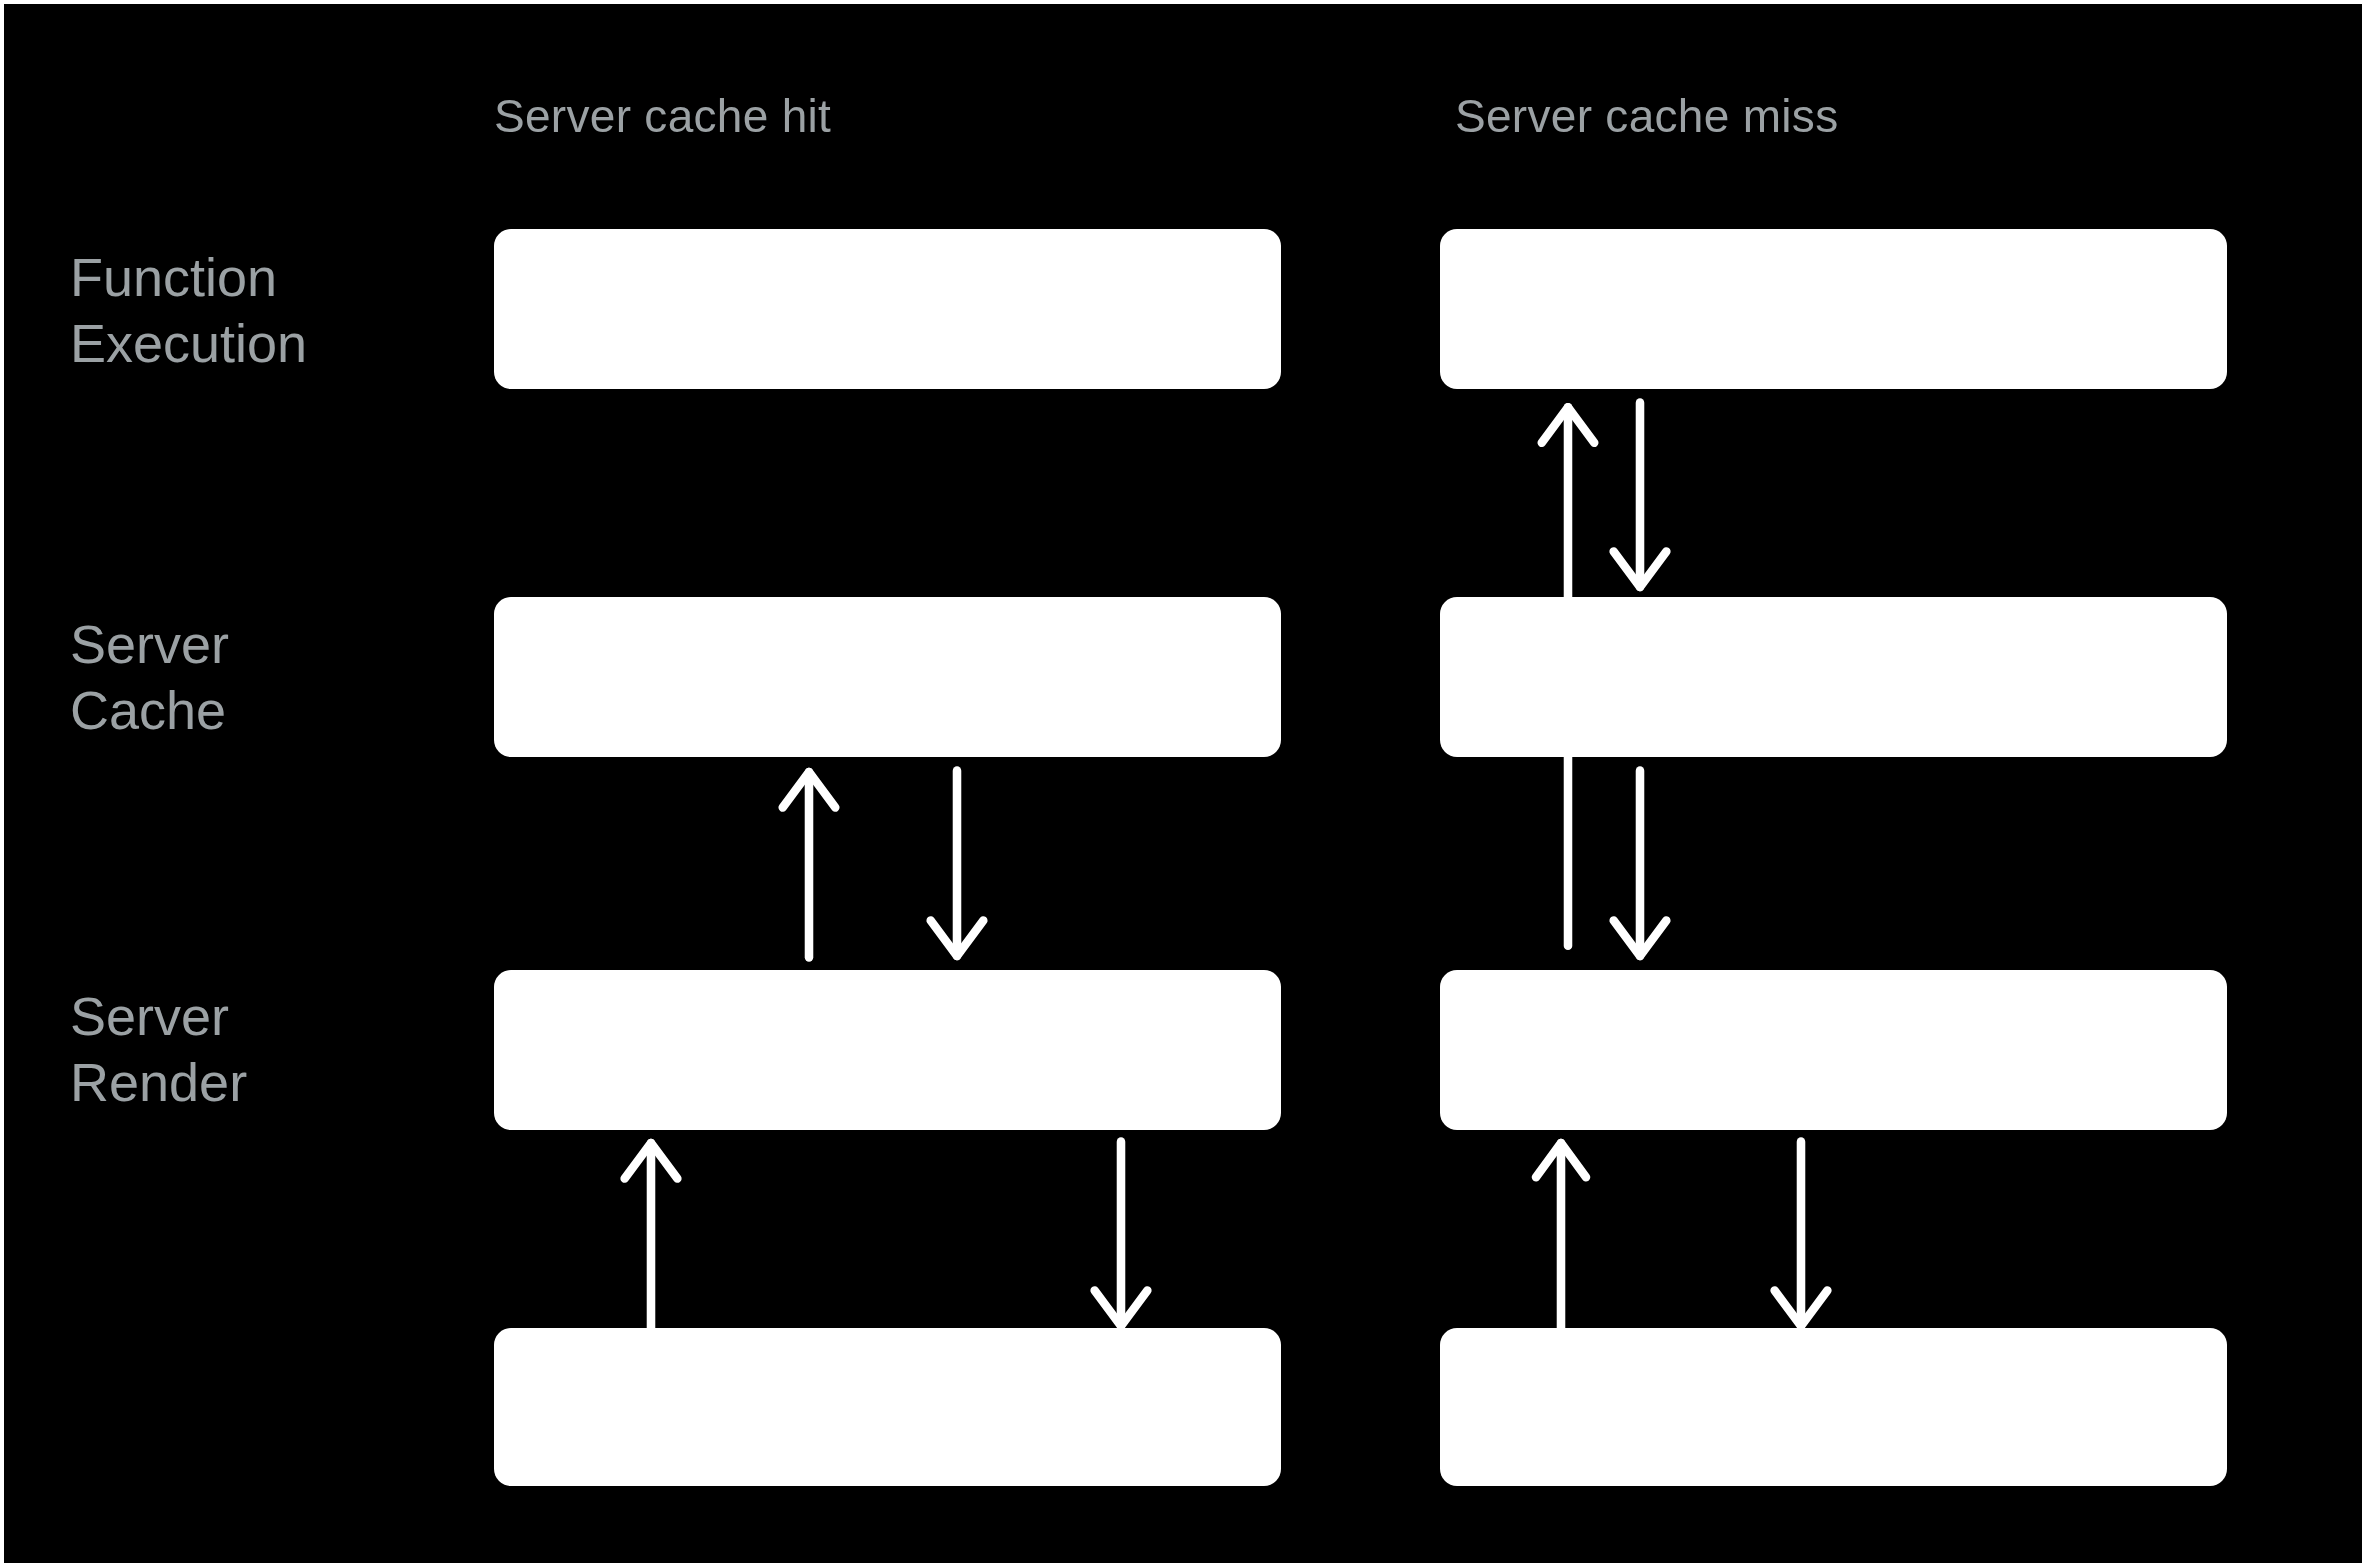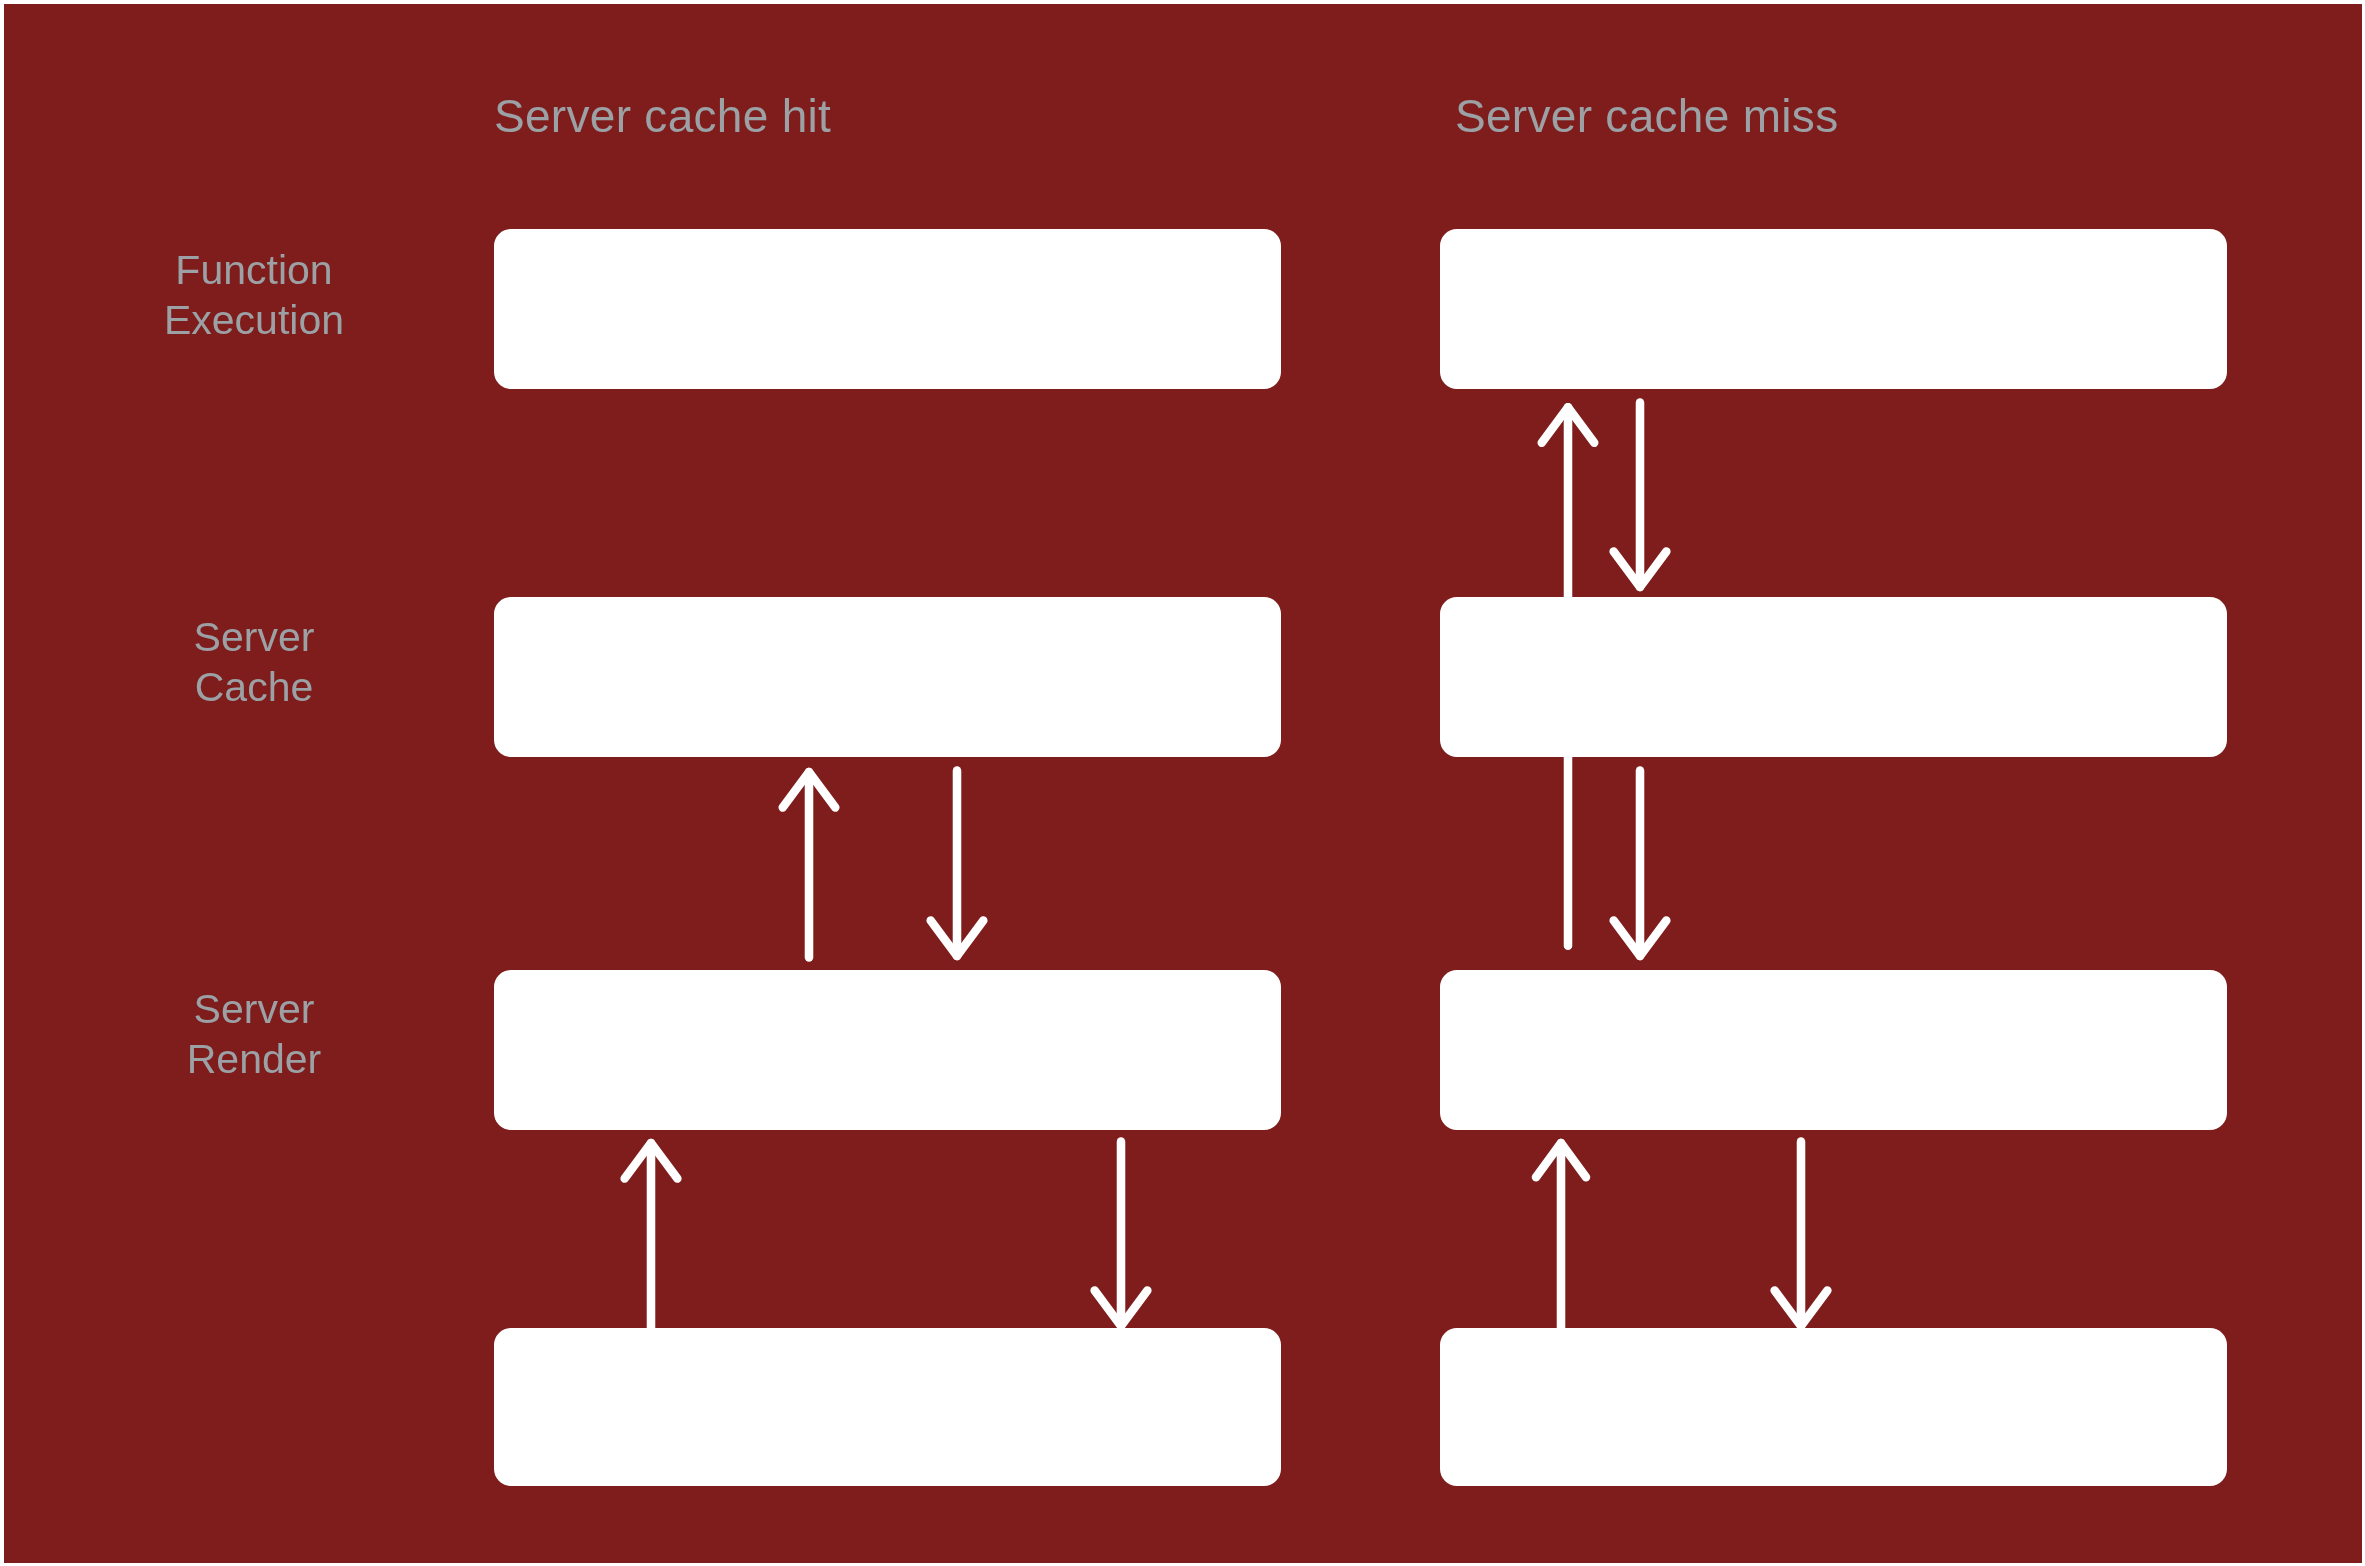--- a/index.html
+++ b/index.html
@@ -5,21 +5,21 @@
 <style>
   html, body {
     margin: 0;
     padding: 0;
     background: #ffffff;
   }
   #stage {
     position: relative;
     width: 2366px;
     height: 1567px;
-    background: #7f1d1d;
+    background: #000000;
     overflow: hidden;
     font-family: "Liberation Sans", sans-serif;
     box-sizing: border-box;
     border: 4px solid #ffffff;
   }
   
   .col-header {
     position: absolute;
     color: #9ba1a4;
     font-size: 46px;
@@ -29,24 +29,24 @@
     line-height: 1;
   }
   #header-hit  { left: 490px;  top: 89px; }
   #header-miss { left: 1436px; top: 89px; margin-left: 15px; }
 
   
   .row-label {
     position: absolute;
     right: 2004px;           
     color: #9ba1a4;
-    font-size: 41px;
+    font-size: 54px;
     font-weight: 500;
     line-height: 1.22;
-    text-align: center;
+    text-align: left;
     width: 368px;
     left: 66px;
     white-space: pre-line;
   }
   #label-function-execution { top: 241px; }
   #label-server-cache       { top: 608px; }
   #label-server-render      { top: 980px; }
   #label-client             { top: 1381px; }
 
   

